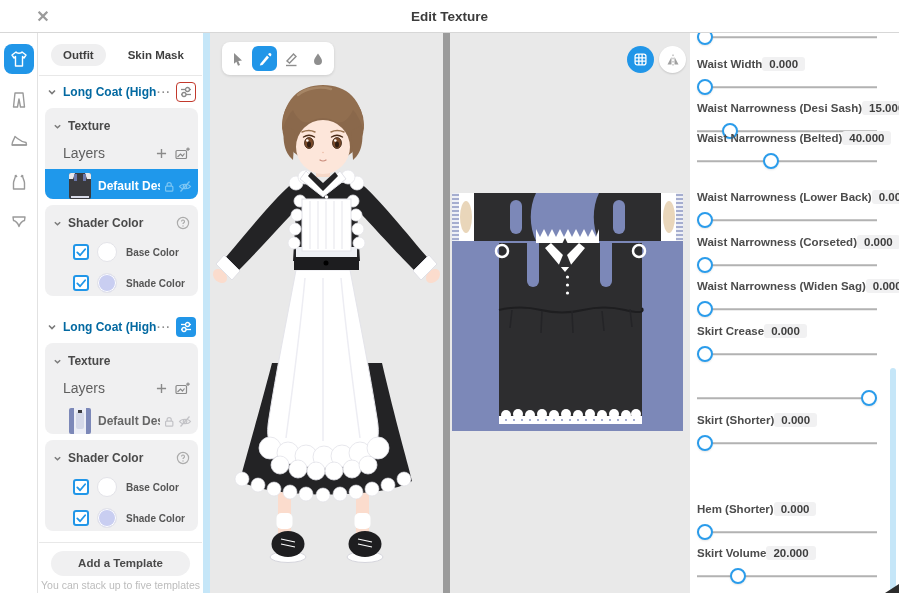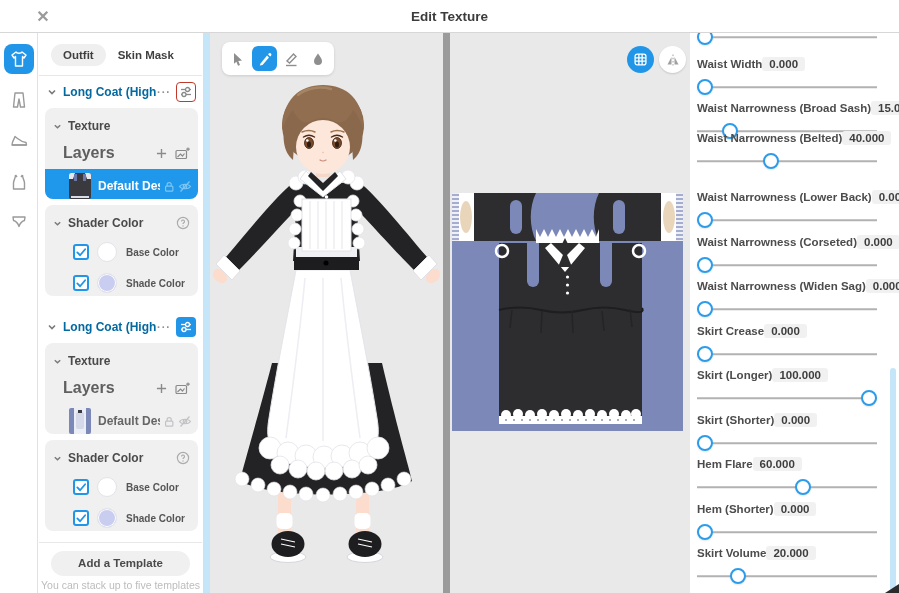--- a/index.html
+++ b/index.html
@@ -9,37 +9,37 @@
   
   .topbar{position:absolute;left:0;top:0;width:899px;height:33px;background:#fff;border-bottom:1px solid #d7d7d7;z-index:30}
   .close-btn{position:absolute;left:33px;top:7px;width:20px;height:20px;color:#9b9b9b;font-size:16px;font-weight:700;line-height:20px;text-align:center;cursor:pointer}
   .win-title{position:absolute;left:0;right:0;top:0;height:33px;line-height:33px;text-align:center;font-size:13.5px;font-weight:700;color:#3c3c3c}
   
   .rail{position:absolute;left:0;top:33px;width:38px;height:560px;background:#fff;border-right:1px solid #e2e2e2;z-index:20}
   .rail-item{position:absolute;left:4px;width:30px;height:30px;border-radius:8px;display:flex;align-items:center;justify-content:center;color:#9a9a9a;cursor:pointer}
   .rail-item.sel{background:#2196e8;color:#fff}
   
   .panel-left{position:absolute;left:39px;top:33px;width:163px;height:560px;background:#fff;z-index:10;overflow:hidden}
-  .tabs{position:absolute;left:12px;top:11px;display:flex;align-items:center;}
+  .tabs{position:absolute;left:12px;top:11px;display:flex;align-items:center;gap:10px}
   .tab{font-size:11.5px;font-weight:700;color:#3f3f3f;padding:5px 12px;border-radius:13px;cursor:pointer;white-space:nowrap}
   .tab.active{background:#efeff0}
   .pdiv{position:absolute;left:0;width:163px;height:1px;background:#e8e8e8}
   .sec-head{position:absolute;left:6px;width:151px;height:20px;display:flex;align-items:center;cursor:pointer}
   .sec-head .chev{margin:0 6px 0 2px}
   .sec-title{font-size:12px;font-weight:700;color:#0369a1;flex:1;white-space:nowrap;overflow:hidden}
   .more-dots{font-size:11px;font-weight:700;color:#8e8e8e;letter-spacing:1px;margin-right:5px;cursor:pointer}
   .cfgbox{width:20px;height:20px;border-radius:4px;display:flex;align-items:center;justify-content:center;cursor:pointer}
   .cfgbox.red{border:1.5px solid #c2392c;color:#8a8a8a}
   .cfgbox.blue{background:#2196e8;color:#fff}
   .card{position:absolute;left:6px;width:153px;background:#f0f0f1;border-radius:8px;overflow:hidden}
   .sub-head{height:18px;margin:9px 0 0 8px;display:flex;align-items:center;cursor:pointer}
   .sub-head .chev{margin-right:6px}
   .sub-title{font-size:12px;font-weight:700;color:#4a4a4a}
   .layers-row{height:16px;margin:10px 8px 0 18px;display:flex;align-items:center;color:#5f5f5f}
-  .layers-label{font-size:16px;font-weight:700;flex:1}
+  .layers-label{font-size:14px;font-weight:400;flex:1}
   .iconbtn{color:#8a8a8a;cursor:pointer;margin-left:8px;display:flex}
   .layer-row{height:34px;margin-top:8px;display:flex;align-items:center;padding:0 6px 0 24px;cursor:pointer}
   .layer-row.sel{background:#1f98eb;color:#fff}
   .layer-name{font-size:12px;font-weight:700;flex:1;margin-left:7px;white-space:nowrap;overflow:hidden;color:#666}
   .layer-row.sel .layer-name{color:#fff}
   .layer-mini{display:flex;margin-left:3px}
   .layer-row.sel .layer-mini{color:#7cc6f4}
   .layer-row:not(.sel) .layer-mini{color:#c2c2c6}
   .thumb{width:22px;height:26px;border-radius:2px;overflow:hidden;flex:none}
   .helpicon{margin-left:auto;margin-right:8px;color:#ababab;cursor:pointer}
@@ -594,21 +594,21 @@
         <span class="slabel">Waist Width</span>
         <span class="svalue">0.000</span>
       </div>
     <div class="swrap" style="--pct: 0;">
         <div class="strack"></div>
         <div class="shandle"></div>
       </div>
   </div>
   <div class="srow" style="top:66px">
     <div class="shead">
-        <span class="slabel">Waist Narrowness (Broad Sash)</span>
+        <span class="slabel">Waist Narrowness (Desi Sash)</span>
         <span class="svalue">15.000</span>
       </div>
     <div class="swrap" style="--pct: 15;">
         <div class="strack"></div>
         <div class="shandle"></div>
       </div>
   </div>
   <div class="srow" style="top:96px">
     <div class="shead">
         <span class="slabel">Waist Narrowness (Belted)</span>
@@ -653,49 +653,35 @@
     <div class="shead">
         <span class="slabel">Skirt Crease</span>
         <span class="svalue">0.000</span>
       </div>
     <div class="swrap" style="--pct: 0;">
         <div class="strack"></div>
         <div class="shandle"></div>
       </div>
   </div>
   <div class="srow" style="top:333px">
-    <div class="shead">
-        <span class="slabel">Skirt (Longer)</span>
-        <span class="svalue">100.000</span>
-      </div>
     <div class="swrap" style="--pct: 100;">
         <div class="strack"></div>
         <div class="shandle"></div>
       </div>
   </div>
   <div class="srow" style="top:378px">
     <div class="shead">
         <span class="slabel">Skirt (Shorter)</span>
         <span class="svalue">0.000</span>
       </div>
     <div class="swrap" style="--pct: 0;">
         <div class="strack"></div>
         <div class="shandle"></div>
       </div>
   </div>
-  <div class="srow" style="top:422px">
-    <div class="shead">
-        <span class="slabel">Hem Flare</span>
-        <span class="svalue">60.000</span>
-      </div>
-    <div class="swrap" style="--pct: 60;">
-        <div class="strack"></div>
-        <div class="shandle"></div>
-      </div>
-  </div>
   <div class="srow" style="top:467px">
     <div class="shead">
         <span class="slabel">Hem (Shorter)</span>
         <span class="svalue">0.000</span>
       </div>
     <div class="swrap" style="--pct: 0;">
         <div class="strack"></div>
         <div class="shandle"></div>
       </div>
   </div>

